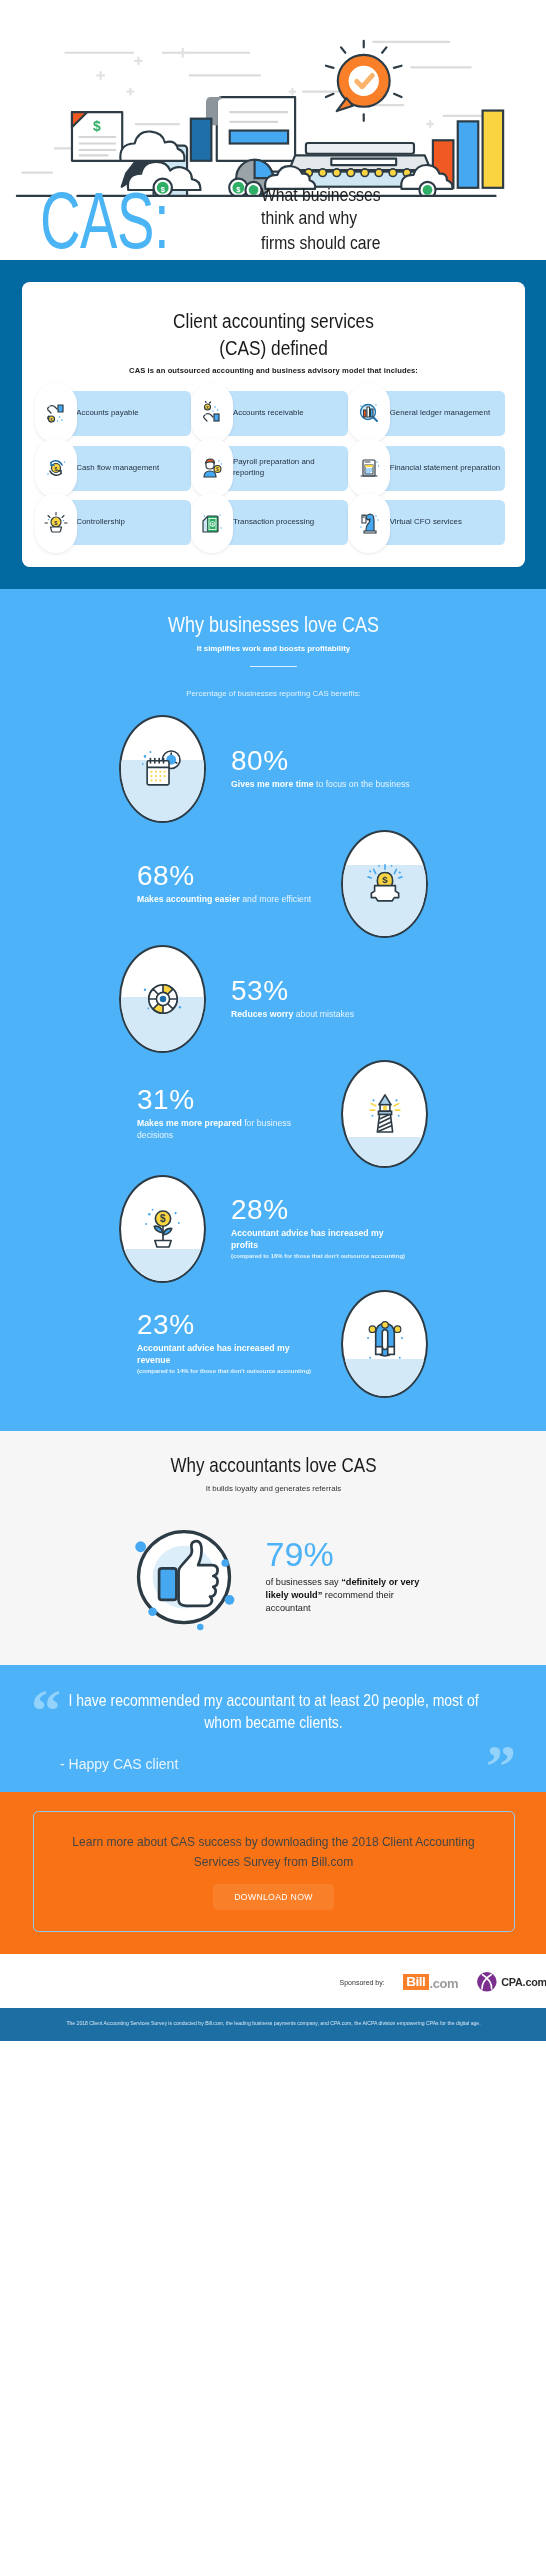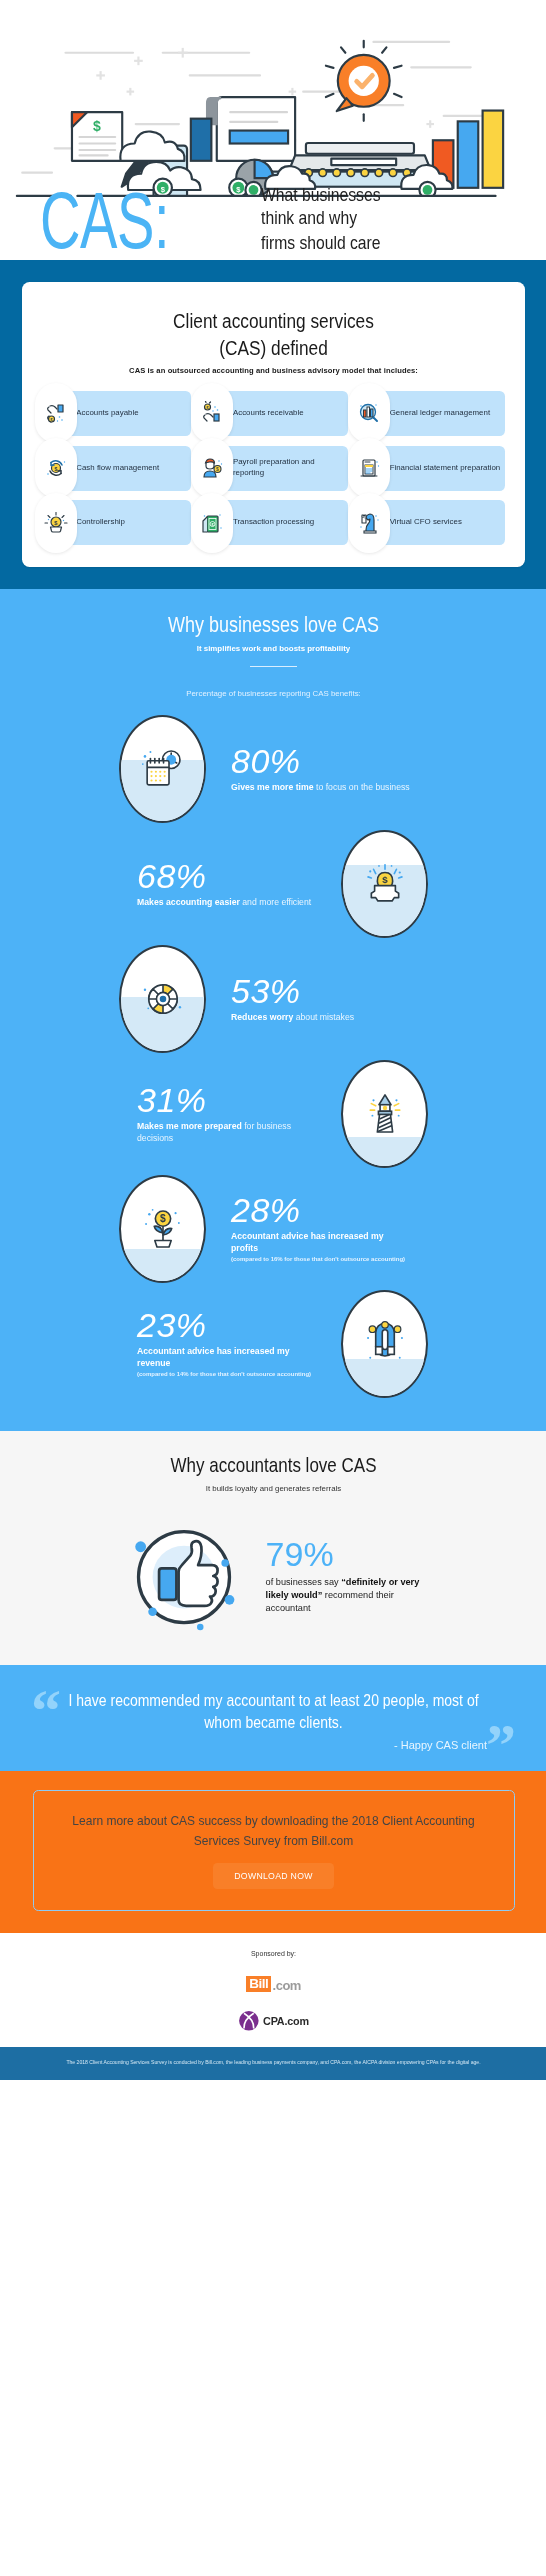--- a/index.html
+++ b/index.html
@@ -79,21 +79,21 @@
     position: relative; flex: 0 0 auto;
   }
   .stat-circle .water { position: absolute; left: 0; right: 0; bottom: 0; background: #d4e9f7; }
   .stat-circle .glyph {
     position: absolute; left: 50%; top: 50%; transform: translate(-50%,-50%);
     width: 47px; height: 47px;
   }
   .stat-text { width: 179px; }
   .stat-text.to-right { margin-left: 25px; text-align: left; }
   .stat-text.to-left { margin-right: 25px; text-align: left; }
-  .stat-num { font-size: 34px; font-weight: 200; color: #ffffff; line-height: 1.0; margin-bottom: 4.3px; letter-spacing: 0.5px; font-style: italic; }
+  .stat-num { font-size: 28px; font-weight: 200; color: #ffffff; line-height: 1.0; margin-bottom: 4.3px; letter-spacing: 0.5px; }
   .stat-desc { font-size: 8.7px; line-height: 1.35; color: #eaf6ff; font-weight: 400; }
   .stat-desc b { color: #ffffff; font-weight: 700; }
   .stat-fine { font-size: 6px; line-height: 1.3; color: #e3f2ff; font-weight: 600; margin-top: 1.6px; }
 
   
   .accountants { background: #f6f6f6; padding: 23px 0 24px; }
   .acc-h1 { text-align: center; font-size: 17px; font-weight: 300; color: #1a1a1a; transform: scaleY(1.2); transform-origin: center top; margin-bottom: 9.7px; }
   .acc-h2 { text-align: center; font-size: 7.9px; font-weight: 400; color: #333; margin-bottom: 18.4px; }
   .acc-body { display: flex; align-items: center; justify-content: center; gap: 16.2px; padding: 0 32.5px; }
   .thumb-circle { position: relative; width: 130px; height: 130px; flex: 0 0 auto; }
@@ -101,34 +101,34 @@
   .acc-num { font-size: 34px; font-weight: 200; color: #4db2f7; line-height: 1; margin-bottom: 5.4px; }
   .acc-copy { font-size: 9.2px; line-height: 1.42; color: #222; font-weight: 400; }
   .acc-copy b { font-weight: 700; color: #111; }
 
   
   .quote-band { background: #4db2f7; position: relative; padding: 24px 60px 20.6px; }
   .quote-mark { position: absolute; font-size: 60px; line-height: 1; color: #93d3fb; font-family: "Liberation Serif", serif; font-weight: 700; }
   .quote-open { left: 31px; top: 16.2px; }
   .quote-close { right: 31px; bottom: -3.2px; }
   .quote-text { text-align: center; color: #ffffff; font-size: 14px; line-height: 1.45; font-weight: 300; transform: scaleY(1.12); transform-origin: center top; }
-  .quote-attr { text-align: right; color: #e9f6ff; font-size: 11px; margin-top: 9px; font-weight: 400; }
+  .quote-attr { text-align: left; color: #e9f6ff; font-size: 14px; margin-top: 26px; font-weight: 400; }
 
   
   .cta-band { background: #f97316; padding: 18.4px 0 21.7px; }
   .cta-box { margin: 0 32.5px; border: 0.5px solid #8ecbf4; border-radius: 5.4px; padding: 19.5px 21.7px 21.7px; text-align: center; }
   .cta-copy { font-size: 12px; line-height: 1.5; font-weight: 300; color: #444; transform: scaleY(1.14); transform-origin: center top; margin-bottom: 16.2px; }
   .cta-btn {
     display: inline-block; background: #f97f28; color: #fff; border: none;
     font-size: 8.7px; font-weight: 400; letter-spacing: 0.3px;
     padding: 8.1px 21.7px; border-radius: 4.3px; cursor: pointer; font-family: "Liberation Sans", sans-serif;
   }
 
   
-  .sponsors { background: #ffffff; padding: 17.3px 0 15px; display: flex; align-items: center; justify-content: flex-end; gap: 18.4px; flex-direction: column; }
+  .sponsors { background: #ffffff; padding: 17.3px 0 15px; display: flex; align-items: center; justify-content: flex-end; gap: 18.4px; }
   .sponsor-label { font-size: 7px; color: #333; font-weight: 400; }
   .billcom { display: flex; align-items: flex-end; }
   .bill-mark {
     background: #f97f28; color: #fff; font-weight: 700; font-size: 13.5px;
     padding: 1.1px 3.2px 1.6px; letter-spacing: -0.5px; line-height: 1; font-family: "Liberation Sans", sans-serif;
   }
   .bill-dotcom { color: #9b9b9b; font-weight: 700; font-size: 13px; line-height: 1; margin-left: 1.1px; letter-spacing: -0.5px; }
   .cpacom { display: flex; align-items: center; gap: 3.2px; }
   .cpa-text { color: #2a2a2a; font-weight: 700; font-size: 10.8px; letter-spacing: -0.2px; }
 

